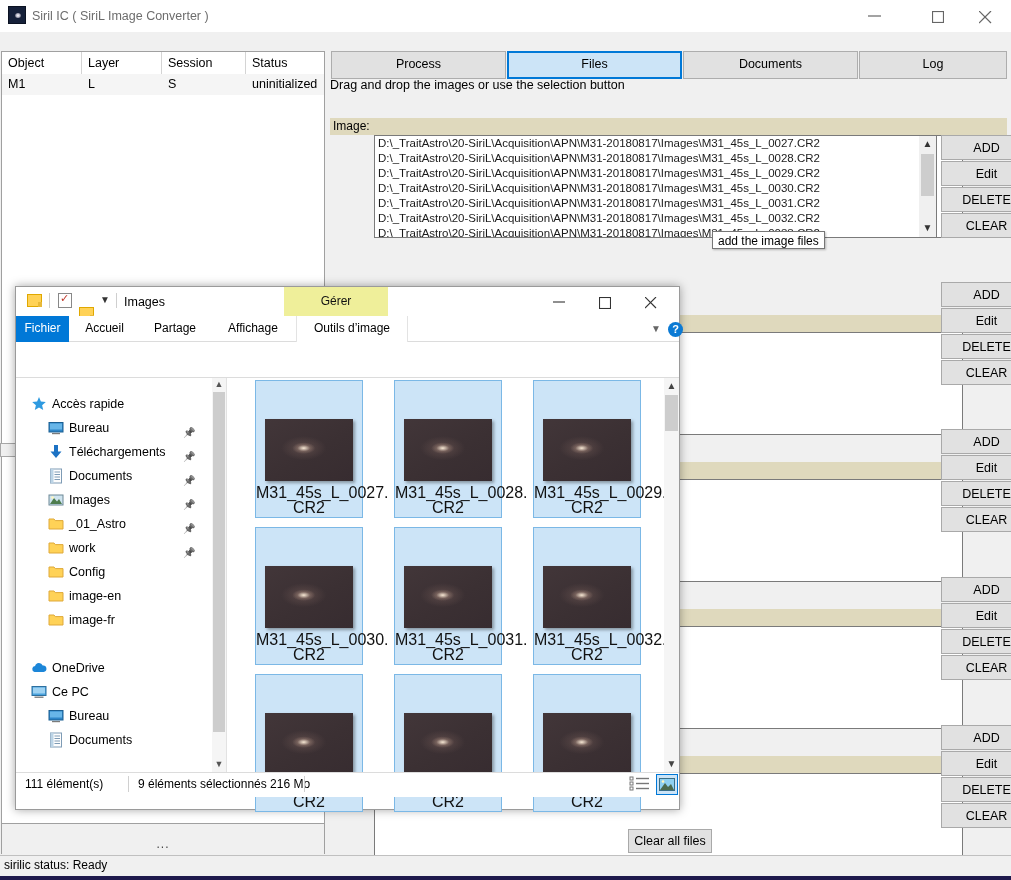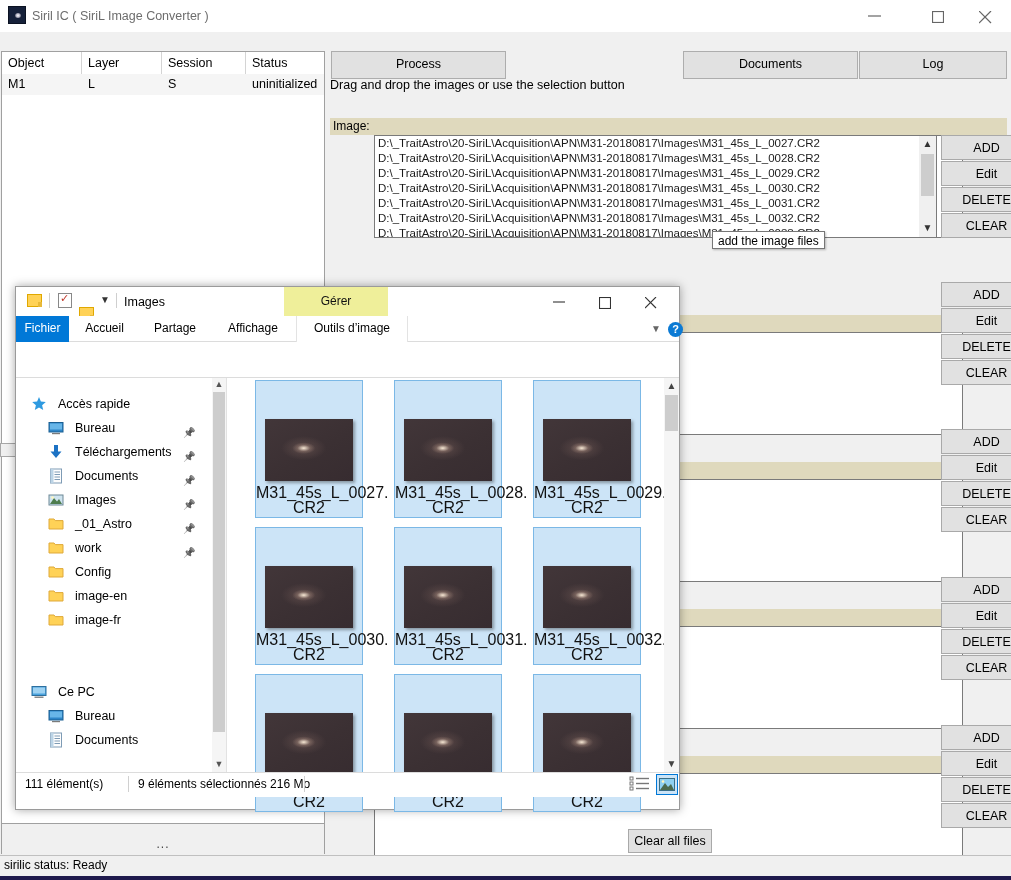--- a/index.html
+++ b/index.html
@@ -187,21 +187,21 @@
               font-size:13px;color:#333;}
   #searchbar{left:497px;top:61px;width:149px;height:24px;background:#fff;
               border:1px solid #9a9a9a;box-sizing:border-box;}
   #search-icon{left:505px;top:66px;}
   #search-ph{left:527px;top:66px;font-size:12px;color:#6d6d6d;}
 
   #ex-body{left:0;top:90px;width:663px;height:412px;background:#fff;
            border-top:1px solid #dcdcdc;box-sizing:border-box;}
   #ex-nav{left:0;top:91px;width:210px;height:412px;background:#fff;overflow:hidden;}
   .navitem{height:24px;line-height:24px;font-size:12.5px;color:#000;position:relative;}
-  .navitem .lbl{position:absolute;margin-left:6px;}
+  .navitem .lbl{position:absolute;}
   .navitem .pin{position:absolute;right:16px;top:5px;color:#8a8a8a;font-size:11px;}
   .ic{position:absolute;top:4px;width:16px;height:16px;}
   #nav-scroll{left:196px;top:91px;width:14px;height:394px;background:#f5f5f5;}
   #nav-scroll .arr{position:absolute;left:0;width:14px;height:14px;text-align:center;
            line-height:13px;font-size:9px;color:#555;}
   #nav-scroll .arrup{top:0;}
   #nav-scroll .arrdn{bottom:0;}
   #nav-scroll .thumb{position:absolute;left:1px;top:14px;width:12px;height:340px;background:#cdcdcd;}
 
   #ex-sep{left:210px;top:91px;width:1px;height:412px;background:#e2e2e2;}
@@ -285,20 +285,21 @@
       </div>
     </div>
     <div class="abs" id="left-bottom-strip"></div>
     <div class="abs" id="left-dots">...</div>
     <div class="abs" id="left-scroll-stub"></div>
   </div>
 
   <div class="abs" id="right-panel">
 
     <div class="abs tabbtn" id="tab-process">Process</div>
+    <div class="abs tabbtn" id="tab-files">Files</div>
     <div class="abs tabbtn" id="tab-properties">Documents</div>
     <div class="abs tabbtn" id="tab-log">Log</div>
 
     <div class="abs" id="dnd-hint">Drag and drop the images or use the selection button</div>
 
     <div class="abs sec-label" id="sec1-label">Image:</div>
     <div class="abs sec-list" id="sec1-list">
       <div class="pathrow">D:\_TraitAstro\20-SiriL\Acquisition\APN\M31-20180817\Images\M31_45s_L_0027.CR2</div>
       <div class="pathrow">D:\_TraitAstro\20-SiriL\Acquisition\APN\M31-20180817\Images\M31_45s_L_0028.CR2</div>
       <div class="pathrow">D:\_TraitAstro\20-SiriL\Acquisition\APN\M31-20180817\Images\M31_45s_L_0029.CR2</div>
@@ -496,20 +497,26 @@
             <polygon points="1,3 6,3 7.3,4.6 15,4.6 15,13 1,13" fill="#ffd257" stroke="#dfa93a"></polygon>
           </svg></span>
         <span class="lbl" style="left: 53px;">image-en</span>
       </div>
       <div class="navitem" style="position: absolute; left: 0px; top: 230px; width: 196px;">
         <span class="ic" style="left: 32px;"><svg width="16" height="16">
             <polygon points="1,3 6,3 7.3,4.6 15,4.6 15,13 1,13" fill="#ffd257" stroke="#dfa93a"></polygon>
           </svg></span>
         <span class="lbl" style="left: 53px;">image-fr</span>
       </div>
+      <div class="navitem" style="position: absolute; left: 0px; top: 278px; width: 196px;">
+        <span class="ic" style="left: 15px;"><svg width="16" height="16">
+            <path d="M3.5,12 a3,3 0 0 1 0.6,-5.9 a4,4 0 0 1 7.6,-0.6 a3.2,3.2 0 0 1 0.9,6.5 z" fill="#1c86d8"></path>
+          </svg></span>
+        <span class="lbl" style="left: 36px;">OneDrive</span>
+      </div>
       <div class="navitem" style="position: absolute; left: 0px; top: 302px; width: 196px;">
         <span class="ic" style="left: 15px;"><svg width="16" height="16">
             <rect x="1" y="2.5" width="14" height="9" fill="#4aa3de" stroke="#2d6f9e"></rect>
             <rect x="2" y="3.5" width="12" height="6" fill="#9ed2f2"></rect>
             <rect x="3.5" y="12.5" width="9" height="1.5" fill="#8a8a8a"></rect>
           </svg></span>
         <span class="lbl" style="left: 36px;">Ce PC</span>
       </div>
       <div class="navitem" style="position: absolute; left: 0px; top: 326px; width: 196px;">
         <span class="ic" style="left: 32px;"><svg width="16" height="16">

